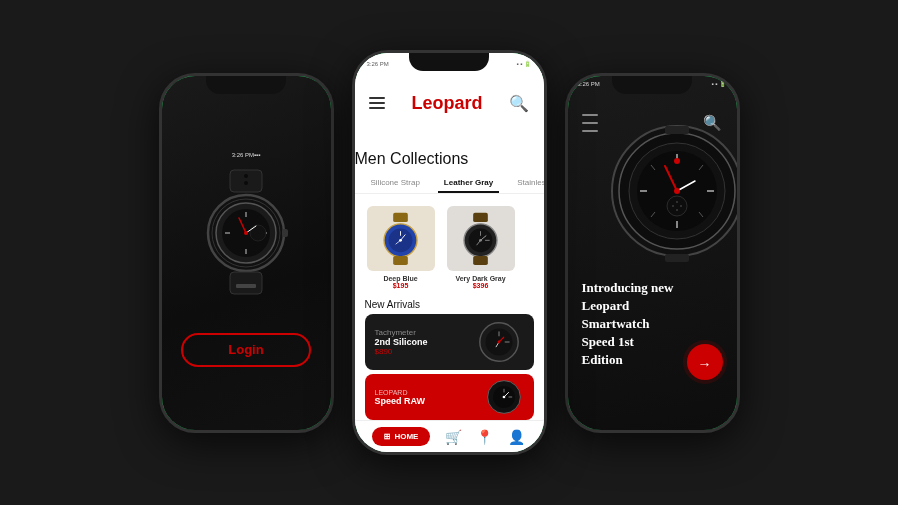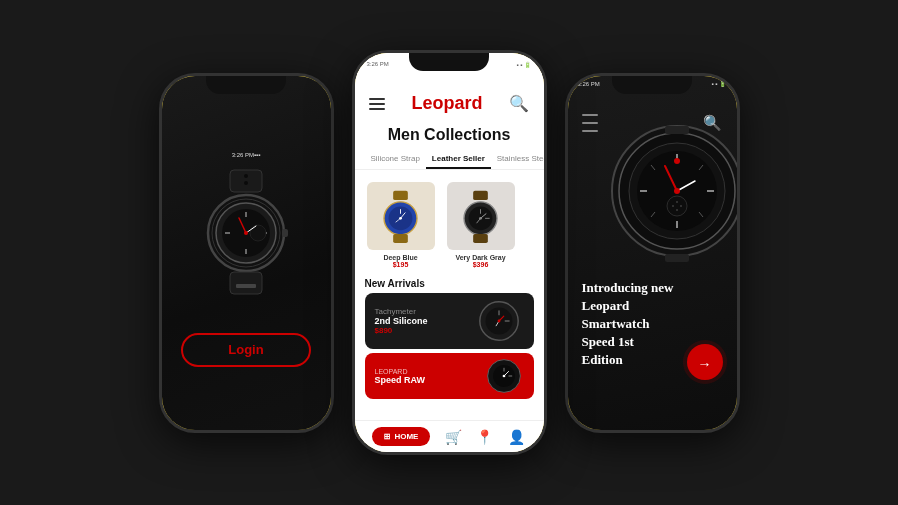--- a/index.html
+++ b/index.html
@@ -17,21 +17,21 @@
     .phones-container {
       display: flex;
       align-items: center;
       justify-content: center;
       gap: 18px;
       padding: 20px;
     }
 
     
     .phone {
-      background: #fde047;
+      background: #22c55e;
       border-radius: 36px;
       border: 3px solid #333;
       position: relative;
       overflow: hidden;
       box-shadow: 0 10px 40px rgba(0,0,0,0.7);
     }
 
     
     .notch {
       position: absolute;
@@ -176,30 +176,30 @@
       color: #cc0000;
     }
 
     .search-icon-p2 {
       font-size: 16px;
       color: #333;
       cursor: pointer;
     }
 
     .men-collections-title {
-      text-align: center;
       font-size: 16px;
-      font-weight: 700;
+      font-weight: 400;
       color: #111;
       padding: 4px 0 6px;
+      margin-top: 24px;
     }
 
     .category-tabs {
       display: flex;
-      gap: 0;
+      gap: 12px;
       padding: 0 10px;
       border-bottom: 1px solid #eee;
       margin-bottom: 8px;
     }
 
     .cat-tab {
       font-size: 8px;
       color: #888;
       padding: 4px 6px;
       cursor: pointer;
@@ -247,21 +247,21 @@
 
     .watch-card-price {
       font-size: 7px;
       color: #cc0000;
       text-align: center;
       font-weight: bold;
     }
 
     .section-title {
       font-size: 10px;
-      font-weight: 700;
+      font-weight: 400;
       color: #111;
       padding: 6px 10px 4px;
     }
 
     .new-arrivals-card {
       margin: 0 10px;
       background: #1a1a1a;
       border-radius: 8px;
       height: 56px;
       display: flex;
@@ -282,21 +282,21 @@
 
     .new-arrivals-name {
       font-size: 9px;
       color: #fff;
       font-weight: bold;
     }
 
     .new-arrivals-price {
       font-size: 8px;
       color: #cc0000;
-      font-weight: bold;
+      font-weight: normal;
     }
 
     .new-arrivals-img {
       width: 50px;
       height: 50px;
       display: flex;
       align-items: center;
       justify-content: center;
     }
 
@@ -517,21 +517,21 @@
           <span></span>
         </div>
         <span class="logo-text">Leopard</span>
         <span class="search-icon-p2">🔍</span>
       </div>
 
       <div class="men-collections-title">Men Collections</div>
 
       <div class="category-tabs">
         <span class="cat-tab">Silicone Strap</span>
-        <span class="cat-tab active">Leather Seller</span>
+        <span class="cat-tab active">Leather Gray</span>
         <span class="cat-tab">Stainless Steel</span>
       </div>
 
       <div class="watches-row">
 
         <div class="watch-card watch-blue">
           <div class="watch-card-img">
             <svg viewBox="0 0 60 60" width="55" height="55" xmlns="http://www.w3.org/2000/svg">
               <rect x="22" y="2" width="16" height="10" rx="2" fill="#8B6914"></rect>
               <ellipse cx="30" cy="32" rx="18" ry="18" fill="#2244aa" stroke="#c8a040" stroke-width="1.5"></ellipse>

